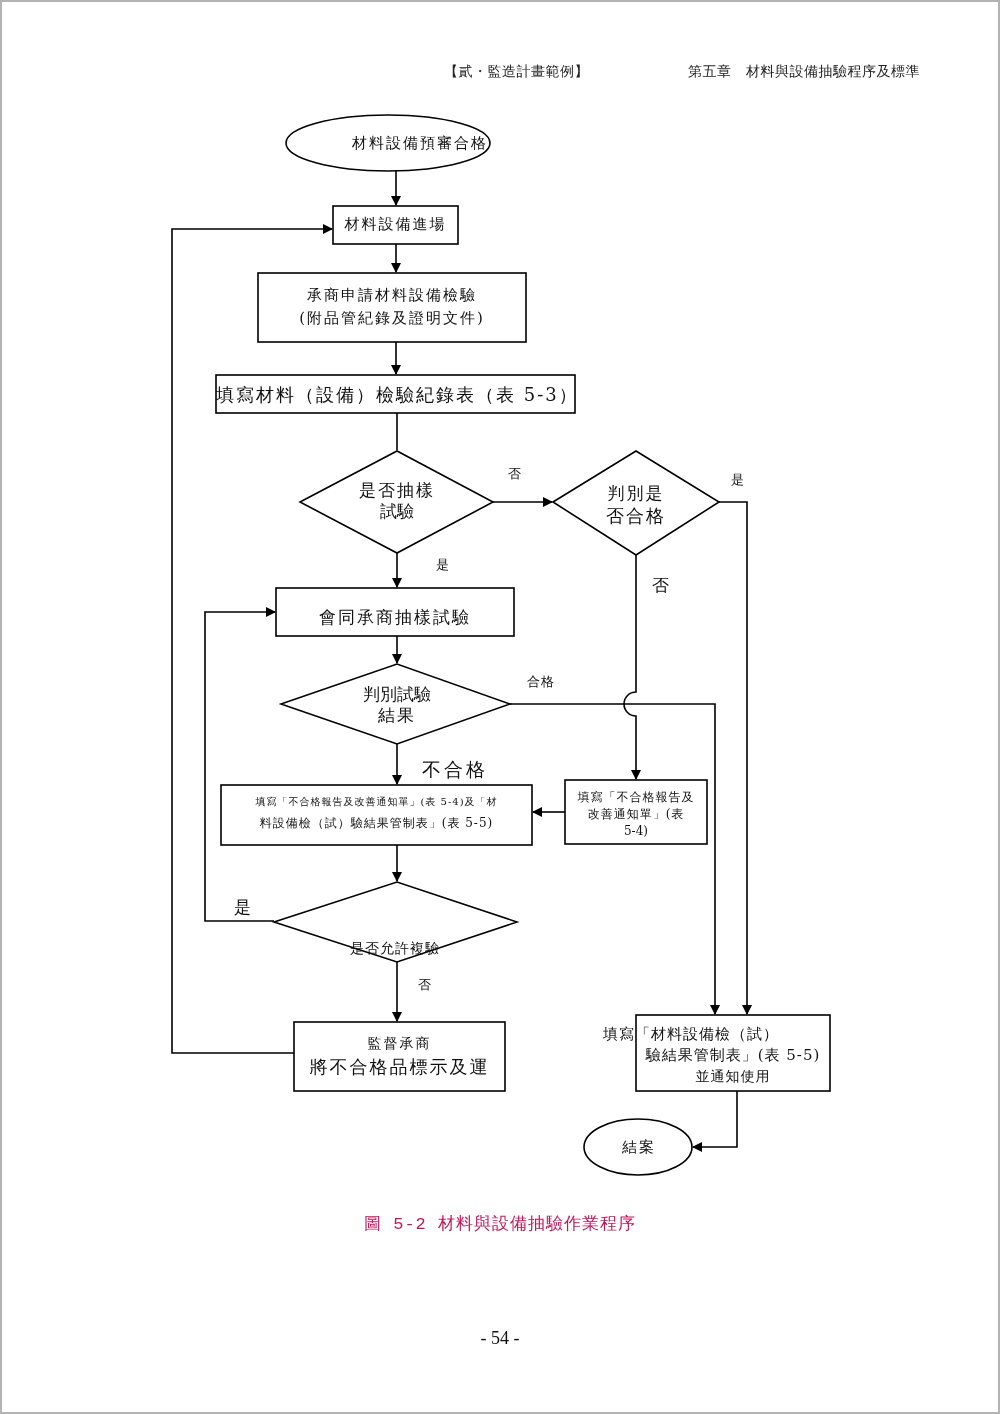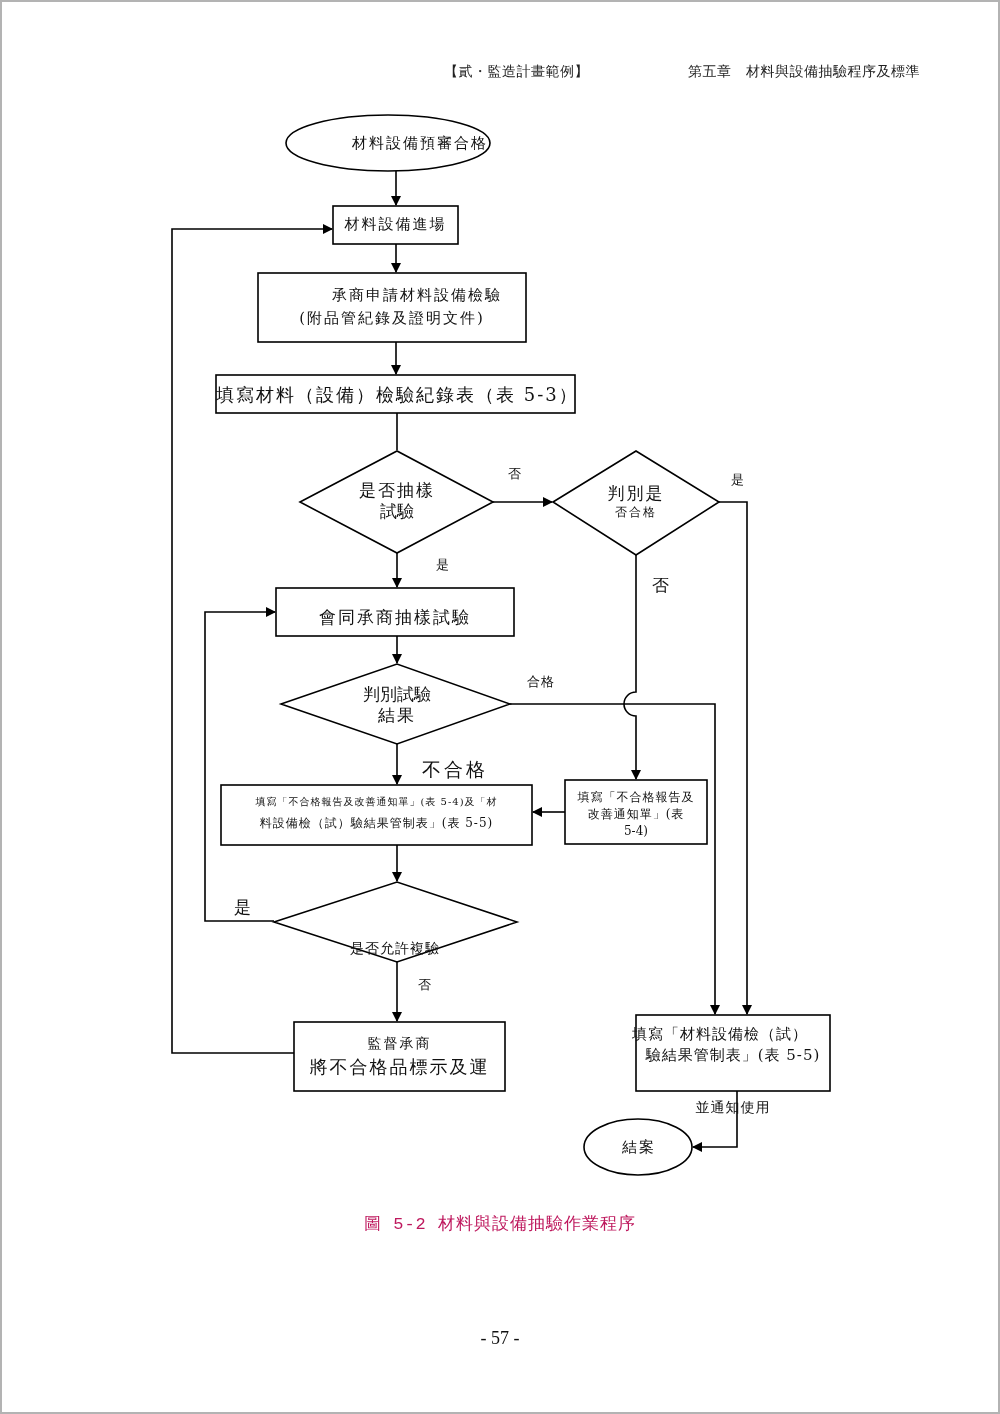--- a/index.html
+++ b/index.html
@@ -74,55 +74,55 @@
     <line x1="397" y1="845" x2="397" y2="881" marker-end="url(#arr)"></line>
     <polyline points="274,921 205,921 205,612 275,612" marker-end="url(#arr)"></polyline>
     <line x1="397" y1="962" x2="397" y2="1021" marker-end="url(#arr)"></line>
     <polyline points="294,1053 172,1053 172,229 332,229" marker-end="url(#arr)"></polyline>
     <polyline points="737,1091 737,1147 693,1147" marker-end="url(#arr)"></polyline>
   </g>
 </svg>
 
 <div class="lbl" style="left:288px;top:133px;width:200px;font-size:15px;letter-spacing:2px;padding-left:32px;">材料設備預審合格</div>
 <div class="lbl" style="left:333px;top:214px;width:125px;font-size:15px;letter-spacing:2px;">材料設備進場</div>
-<div class="lbl" style="left:258px;top:285px;width:268px;font-size:15px;letter-spacing:2px;padding-left:25px;">承商申請材料設備檢驗</div>
+<div class="lbl" style="left:258px;top:285px;width:268px;font-size:15px;letter-spacing:2px;">承商申請材料設備檢驗</div>
 <div class="lbl" style="left:258px;top:308px;width:268px;font-size:15px;letter-spacing:2px;">(附品管紀錄及證明文件)</div>
 <div class="lbl" style="left:216px;top:383px;width:359px;font-size:18px;letter-spacing:2px;">填寫材料（設備）檢驗紀錄表（表 5-3）</div>
 
 <div class="lbl" style="left:330px;top:479px;width:134px;font-size:17px;letter-spacing:2px;">是否抽樣</div>
 <div class="lbl" style="left:330px;top:500px;width:134px;font-size:17px;">試驗</div>
 <div class="lbl" style="left:586px;top:482px;width:100px;font-size:17px;letter-spacing:2px;">判別是</div>
-<div class="lbl" style="left:586px;top:504px;width:100px;font-size:12px;letter-spacing:2px;">否合格</div>
+<div class="lbl" style="left:586px;top:504px;width:100px;font-size:18px;letter-spacing:2px;">否合格</div>
 
 <div class="lbl" style="left:276px;top:606px;width:238px;font-size:17px;letter-spacing:2px;">會同承商抽樣試驗</div>
 
 <div class="lbl" style="left:327px;top:683px;width:140px;font-size:17px;">判別試驗</div>
 <div class="lbl" style="left:327px;top:704px;width:140px;font-size:17px;letter-spacing:2px;">結果</div>
 
 <div class="lbl" style="left:221px;top:795px;width:311px;font-size:10px;letter-spacing:1px;">填寫「不合格報告及改善通知單」(表 5-4)及「材</div>
 <div class="lbl" style="left:221px;top:815px;width:311px;font-size:12px;letter-spacing:1px;">料設備檢（試）驗結果管制表」(表 5-5)</div>
 
 <div class="lbl" style="left:565px;top:789px;width:142px;font-size:12px;letter-spacing:1px;">填寫「不合格報告及</div>
 <div class="lbl" style="left:565px;top:806px;width:142px;font-size:12px;letter-spacing:1px;">改善通知單」(表</div>
 <div class="lbl" style="left:565px;top:823px;width:142px;font-size:12px;">5-4)</div>
 
 <div class="lbl" style="left:320px;top:914px;width:150px;font-size:14px;letter-spacing:1px;margin-top:25px;">是否允許複驗</div>
 
 <div class="lbl" style="left:294px;top:1034px;width:211px;font-size:14px;letter-spacing:2px;">監督承商</div>
 <div class="lbl" style="left:294px;top:1055px;width:211px;font-size:18px;letter-spacing:2px;">將不合格品標示及運</div>
 
-<div class="lbl" style="left:632px;top:1024px;width:156px;font-size:15px;letter-spacing:1px;">填寫「材料設備檢（試）</div>
+<div class="lbl" style="left:603px;top:1024px;width:156px;font-size:15px;letter-spacing:1px;">填寫「材料設備檢（試）</div>
 <div class="lbl" style="left:636px;top:1045px;width:194px;font-size:15px;letter-spacing:1px;">驗結果管制表」(表 5-5)</div>
-<div class="lbl" style="left:636px;top:1067px;width:194px;font-size:14px;letter-spacing:1px;margin-top:31px;">並通知使用</div>
+<div class="lbl" style="left:636px;top:1067px;width:194px;font-size:14px;letter-spacing:1px;">並通知使用</div>
 
 <div class="lbl" style="left:594px;top:1137px;width:90px;font-size:15px;letter-spacing:2px;">結案</div>
 
 <div class="lbl" style="left:508px;top:465px;font-size:13px;">否</div>
 <div class="lbl" style="left:436px;top:556px;font-size:13px;">是</div>
 <div class="lbl" style="left:731px;top:471px;font-size:13px;">是</div>
 <div class="lbl" style="left:652px;top:574px;font-size:17px;">否</div>
 <div class="lbl" style="left:527px;top:673px;font-size:13px;letter-spacing:1px;">合格</div>
 <div class="lbl" style="left:422px;top:757px;font-size:19px;letter-spacing:3px;">不合格</div>
 <div class="lbl" style="left:234px;top:896px;font-size:17px;">是</div>
 <div class="lbl" style="left:418px;top:976px;font-size:13px;">否</div>
 
 <div class="caption">圖 5-2 材料與設備抽驗作業程序</div>
-<div class="pagenum">- 57 -</div>
+<div class="pagenum">- 54 -</div>
 
 </body></html>

